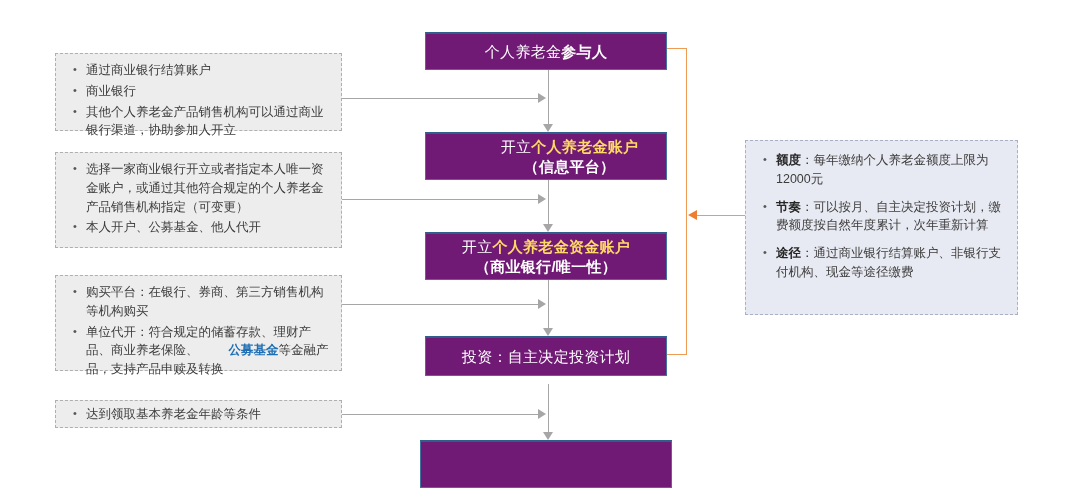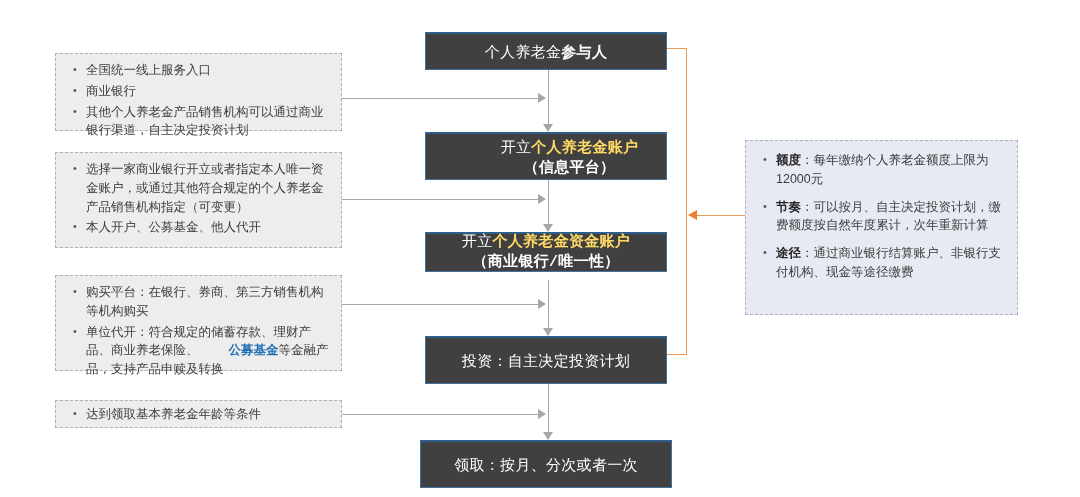--- a/index.html
+++ b/index.html
@@ -18,21 +18,21 @@
     position: absolute;
     left: 0; top: 0;
     width: 1080px;
     height: 497px;
   }
 
   
   .flow-box {
     position: absolute;
     box-sizing: border-box;
-    background: #404040;
+    background: #701a75;
     border: 1px solid #41719C;
     border-top: 2px solid #2E5F8A;
     color: #ffffff;
     display: flex;
     flex-direction: column;
     align-items: center;
     justify-content: center;
     text-align: center;
     line-height: 1.32;
     font-size: 15px;
@@ -142,45 +142,44 @@
 
   <div class="flow-box" style="left:425px; top:32px; width:242px; height:38px;">
     <span class="line"><span>个人养老金</span><span class="b">参与人</span></span>
   </div>
 
   <div class="flow-box" style="left:425px; top:132px; width:242px; height:48px;padding-left:47px;">
     <span class="line"><span>开立</span><span class="gold">个人养老金账户</span></span>
     <span class="line b">（信息平台）</span>
   </div>
 
-  <div class="flow-box" style="left:425px; top:232px; width:242px; height:40px;font-family:Liberation Mono, monospace;">
+  <div class="flow-box" style="left:425px; top:232px; width:242px; height:48px;">
     <span class="line"><span>开立</span><span class="gold">个人养老金资金账户</span></span>
     <span class="line b">（商业银行/唯一性）</span>
   </div>
 
-  <div class="flow-box" style="left:425px; top:336px; width:242px; height:48px;align-items:center;">
+  <div class="flow-box" style="left:425px; top:336px; width:242px; height:40px;align-items:center;">
     <span class="line">投资：自主决定投资计划</span>
   </div>
 
   <div class="flow-box" style="left:420px; top:440px; width:252px; height:48px;">
-    <span class="line">领取：按月、分次或者一次</span>
   </div>
 
   <div class="note-box" style="left:55px; top:53px; width:287px; height:78px;">
     <div class="bullet-row">
       <span class="bullet-dot">•</span>
-      <span class="bullet-text">全国统一线上服务入口</span>
+      <span class="bullet-text">通过商业银行结算账户</span>
     </div>
     <div class="bullet-row">
       <span class="bullet-dot">•</span>
       <span class="bullet-text">商业银行</span>
     </div>
     <div class="bullet-row">
       <span class="bullet-dot">•</span>
-      <span class="bullet-text">其他个人养老金产品销售机构可以通过商业银行渠道，自主决定投资计划</span>
+      <span class="bullet-text">其他个人养老金产品销售机构可以通过商业银行渠道，协助参加人开立</span>
     </div>
   </div>
 
   <div class="note-box" style="left:55px; top:152px; width:287px; height:96px;">
     <div class="bullet-row">
       <span class="bullet-dot">•</span>
       <span class="bullet-text">选择一家商业银行开立或者指定本人唯一资金账户，或通过其他符合规定的个人养老金产品销售机构指定（可变更）</span>
     </div>
     <div class="bullet-row">
       <span class="bullet-dot">•</span>

